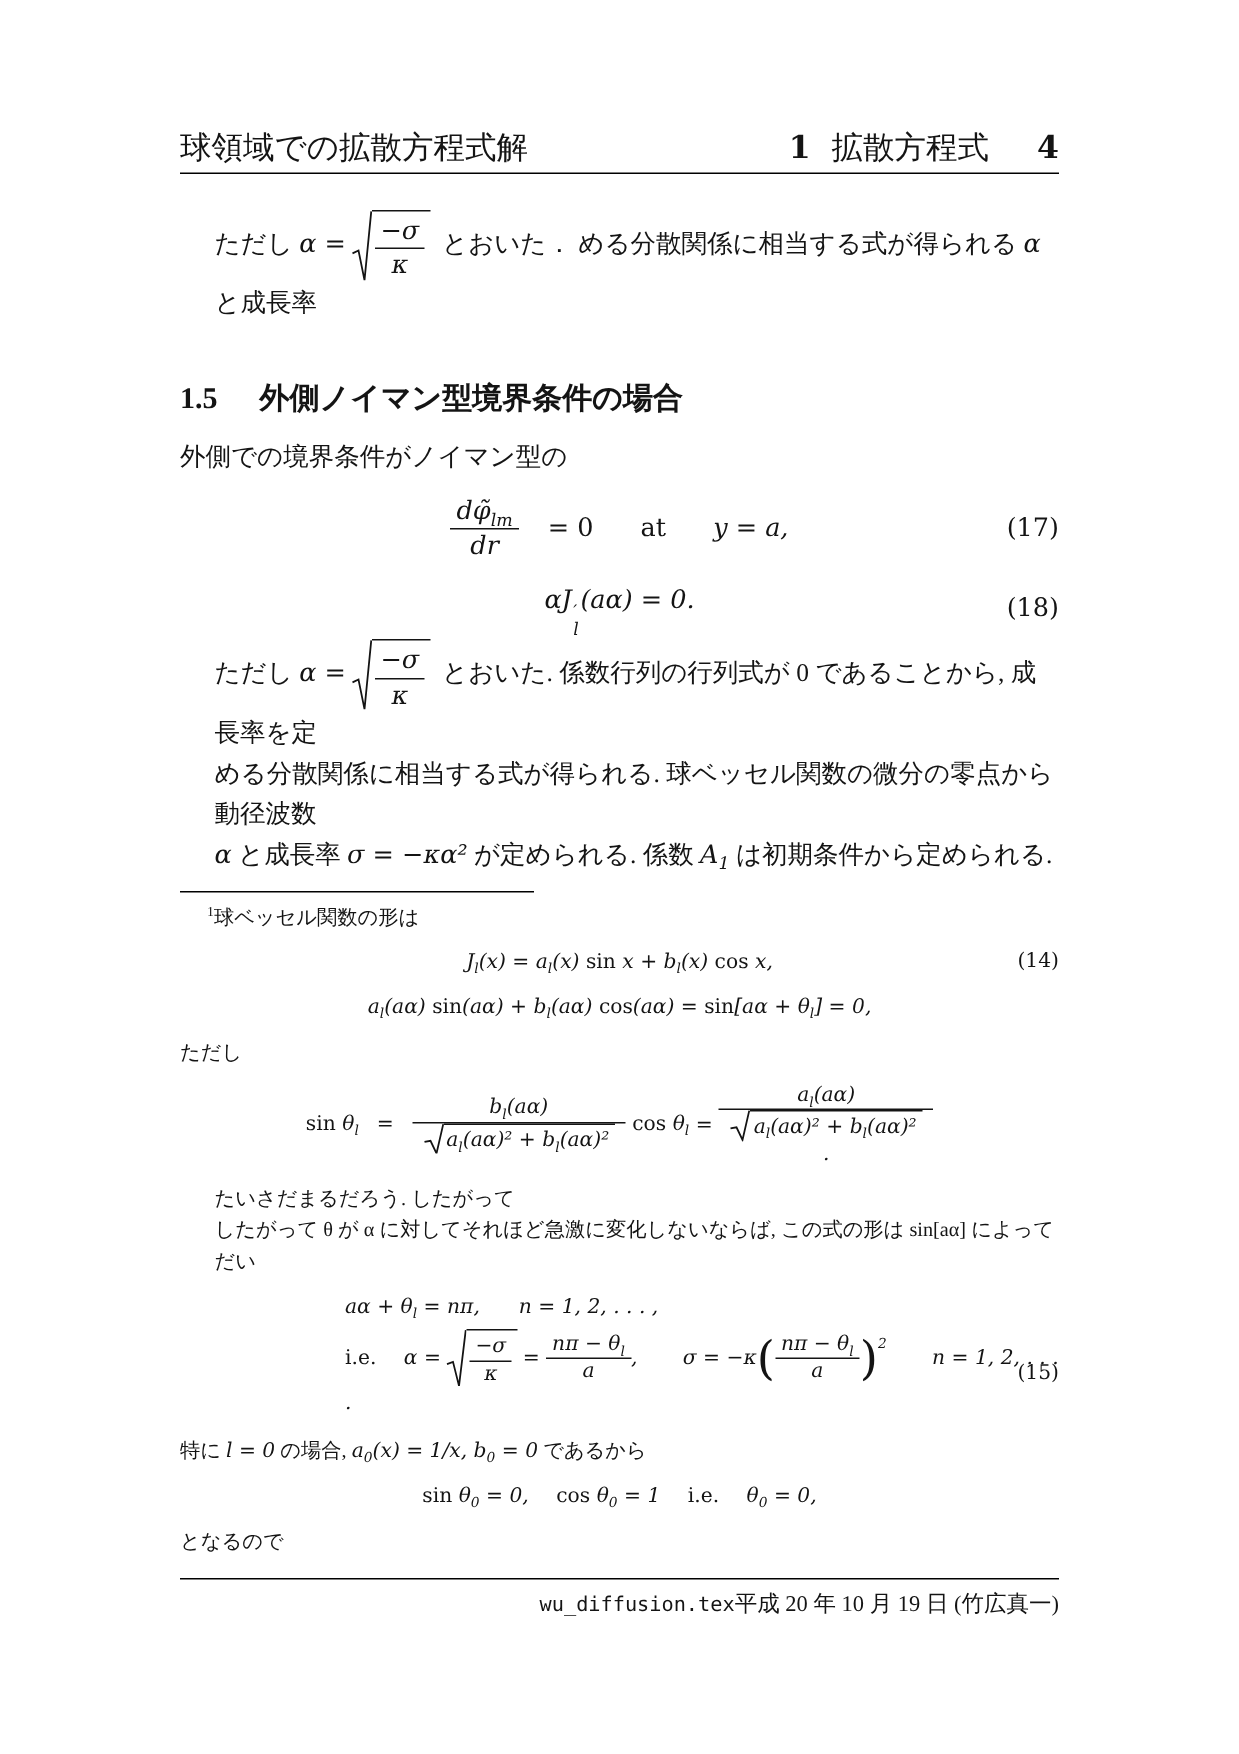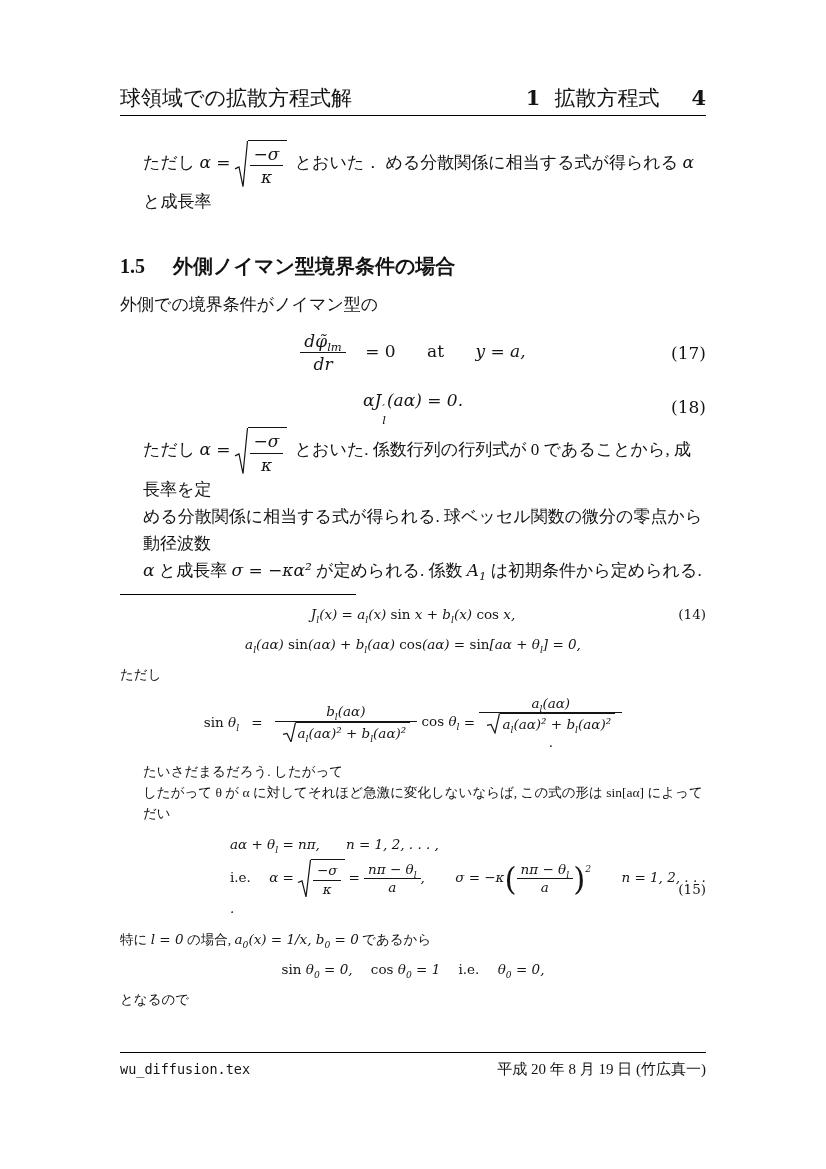--- a/index.html
+++ b/index.html
@@ -7,21 +7,21 @@
         font-family:"Liberation Serif","DejaVu Serif",serif;overflow:hidden;}
 
   
   .header{position:absolute;top:84px;left:120px;right:120px;display:flex;
           justify-content:space-between;align-items:baseline;border-bottom:1px solid #000;
           padding-bottom:3px;font-size:21px;}
   .hr-right{display:flex;align-items:baseline;}
   .hr-secno{font-weight:bold;font-family:"DejaVu Serif",serif;margin-right:14px;}
   .hr-pg{font-weight:bold;font-family:"DejaVu Serif",serif;margin-left:32px;}
   .footer{position:absolute;top:1052px;left:120px;right:120px;border-top:1px solid #000;
-          padding-top:7px;display:flex;justify-content:space-between;align-items:baseline;font-size:15px;}
+          padding-top:7px;display:flex;justify-content:flex-end;align-items:baseline;font-size:15px;}
   .footer-left{font-family:"DejaVu Sans Mono",monospace;font-size:13.5px;}
 
   
   .content{position:absolute;top:140px;left:120px;width:586px;font-size:17px;line-height:27px;}
   .pline{text-align:left;margin-left:23px;}
   .heading{margin-top:38px;font-size:20px;font-weight:bold;line-height:26px;}
   .heading .ht{margin-left:28px;}
   .para{margin-top:12px;}
   .para-tight{margin-top:0;}
 
@@ -107,20 +107,21 @@
       <div class="pline"><span>ただし </span><span class="m">α =</span><span class="sqrt"><svg viewBox="0 0 14 100" preserveAspectRatio="none">
               <path d="M1 60 L5 56 L9 97 L13.5 2" fill="none" stroke="#141414" stroke-width="1.2" vector-effect="non-scaling-stroke"></path>
             </svg><span class="rc"><span class="frac"><span class="fn m">−σ</span><span class="fd m">κ</span></span></span></span><span> とおいた. 係数行列の行列式が 0 であることから, 成長率を定</span></div>
       <div class="pline">める分散関係に相当する式が得られる. 球ベッセル関数の微分の零点から動径波数</div>
       <div class="pline"><span class="m">α</span><span> と成長率 </span><span class="m">σ = −κα²</span><span> が定められる. 係数 </span><span class="m">A</span><sub class="m">1</sub><span> は初期条件から定められる.</span></div>
     </div>
 
     <div class="fn-rule"></div>
     <div class="footnote">
 
+      <div class="fn-indent"><sup>1</sup><span>球ベッセル関数の形は</span></div>
 
       <div class="eq">
         <span class="m">J</span><sub class="m">l</sub><span class="m">(x) = a</span><sub class="m">l</sub><span class="m">(x)</span> <span class="up">sin</span> <span class="m">x + b</span><sub class="m">l</sub><span class="m">(x)</span> <span class="up">cos</span> <span class="m">x,</span>
         <span class="eqno">(14)</span>
       </div>
 
 
       <div class="eq">
         <span class="m">a</span><sub class="m">l</sub><span class="m">(aα)</span> <span class="up">sin</span><span class="m">(aα) + b</span><sub class="m">l</sub><span class="m">(aα)</span> <span class="up">cos</span><span class="m">(aα) =</span> <span class="up">sin</span><span class="m">[aα + θ</span><sub class="m">l</sub><span class="m">] = 0,</span>
       </div>
@@ -168,16 +169,16 @@
         <span class="m sp1">θ</span><sub class="m">0</sub><span class="m"> = 0,</span>
       </div>
 
       <div>となるので</div>
 
     </div>
   </div>
 
   <div class="footer">
     <span class="footer-left">wu_diffusion.tex</span>
-    <span>平成 20 年 8 月 19 日 (竹広真一)</span>
+    <span>平成 20 年 10 月 19 日 (竹広真一)</span>
   </div>
 
 </div>
 
 </body></html>

